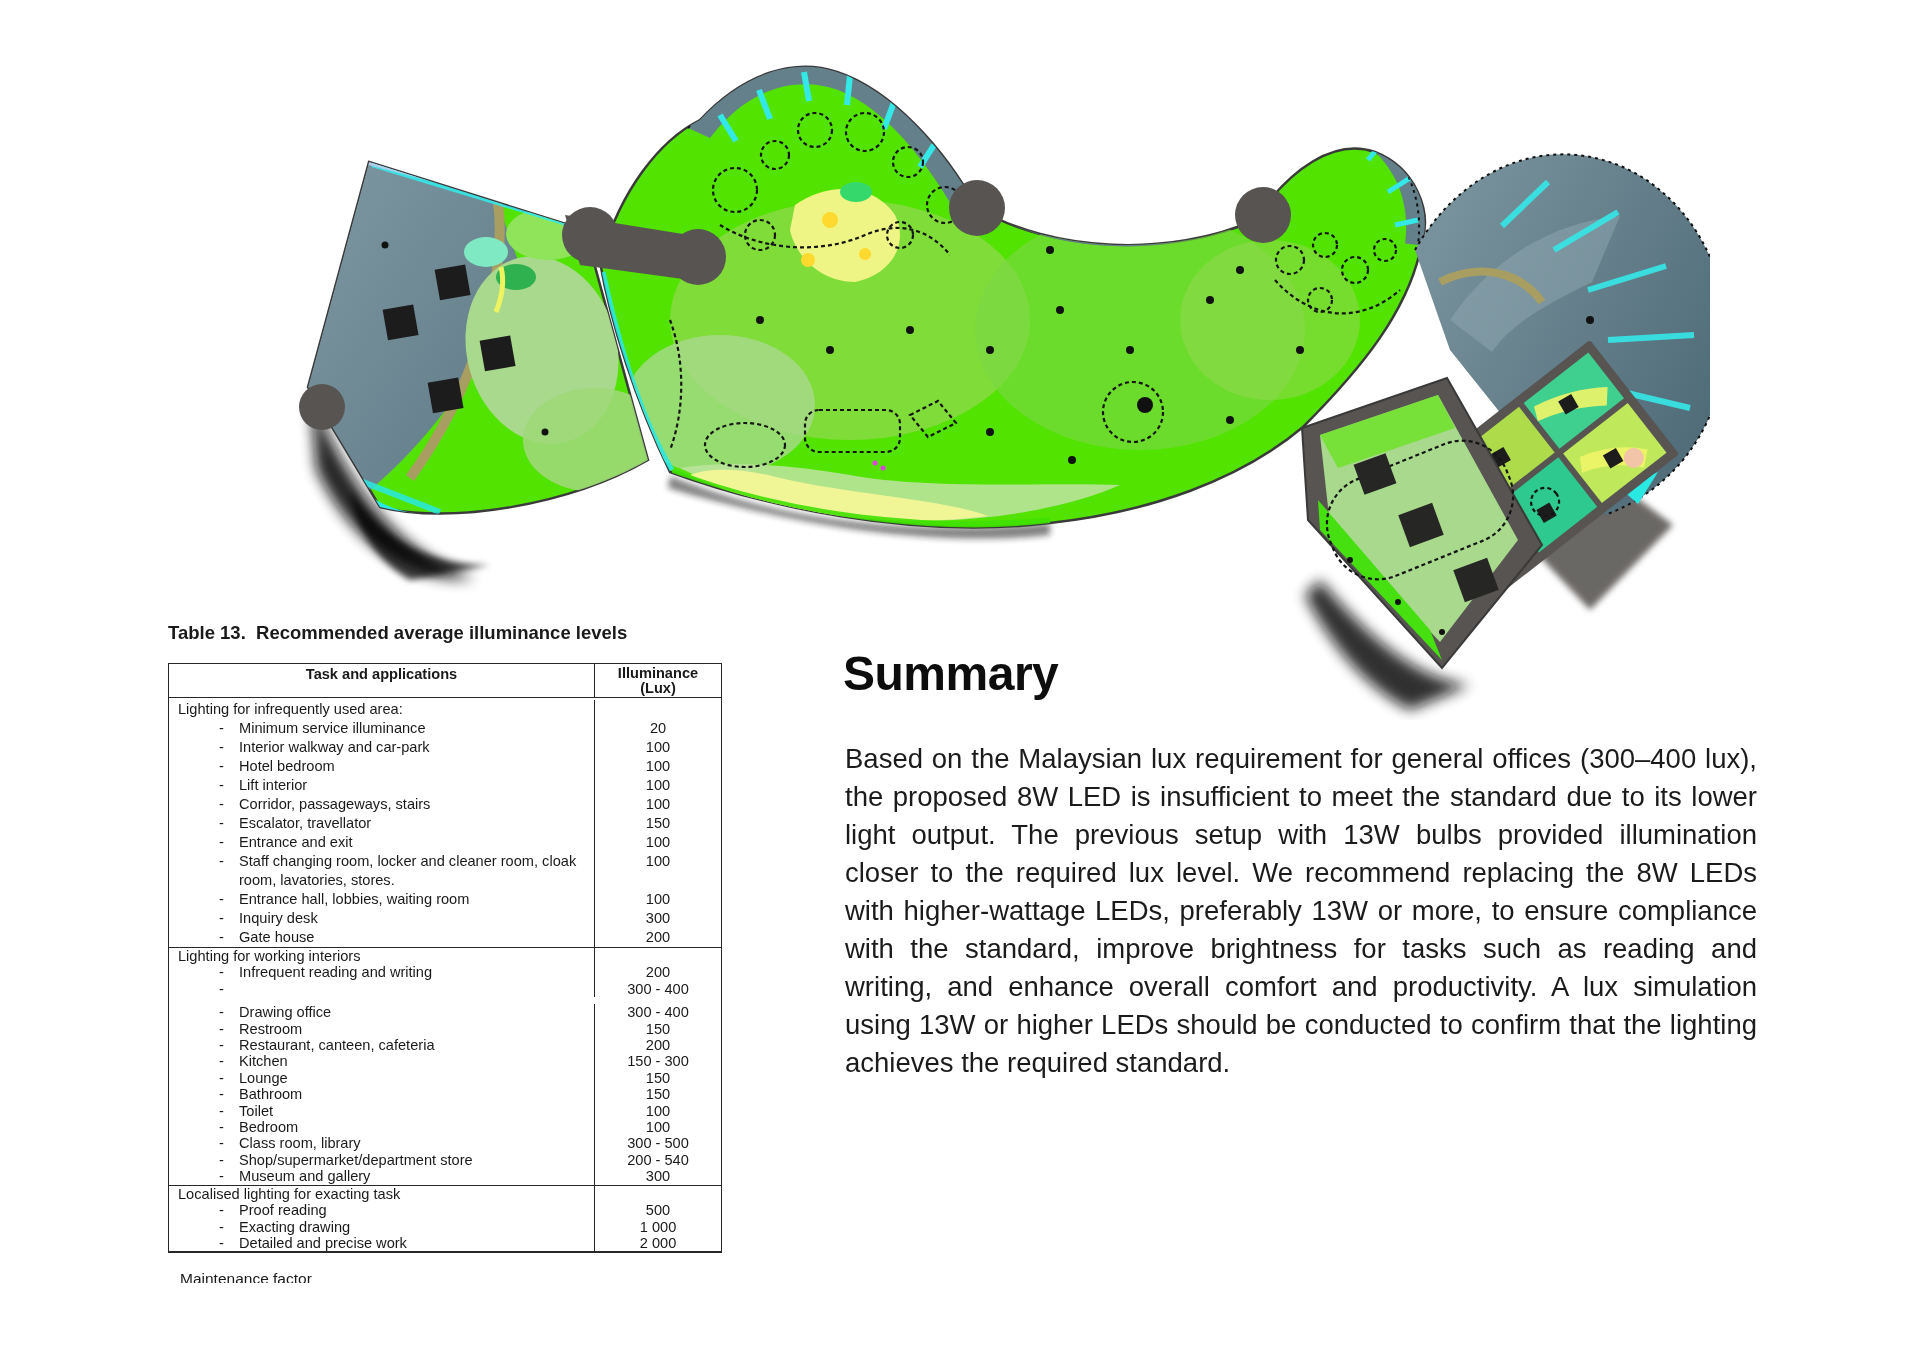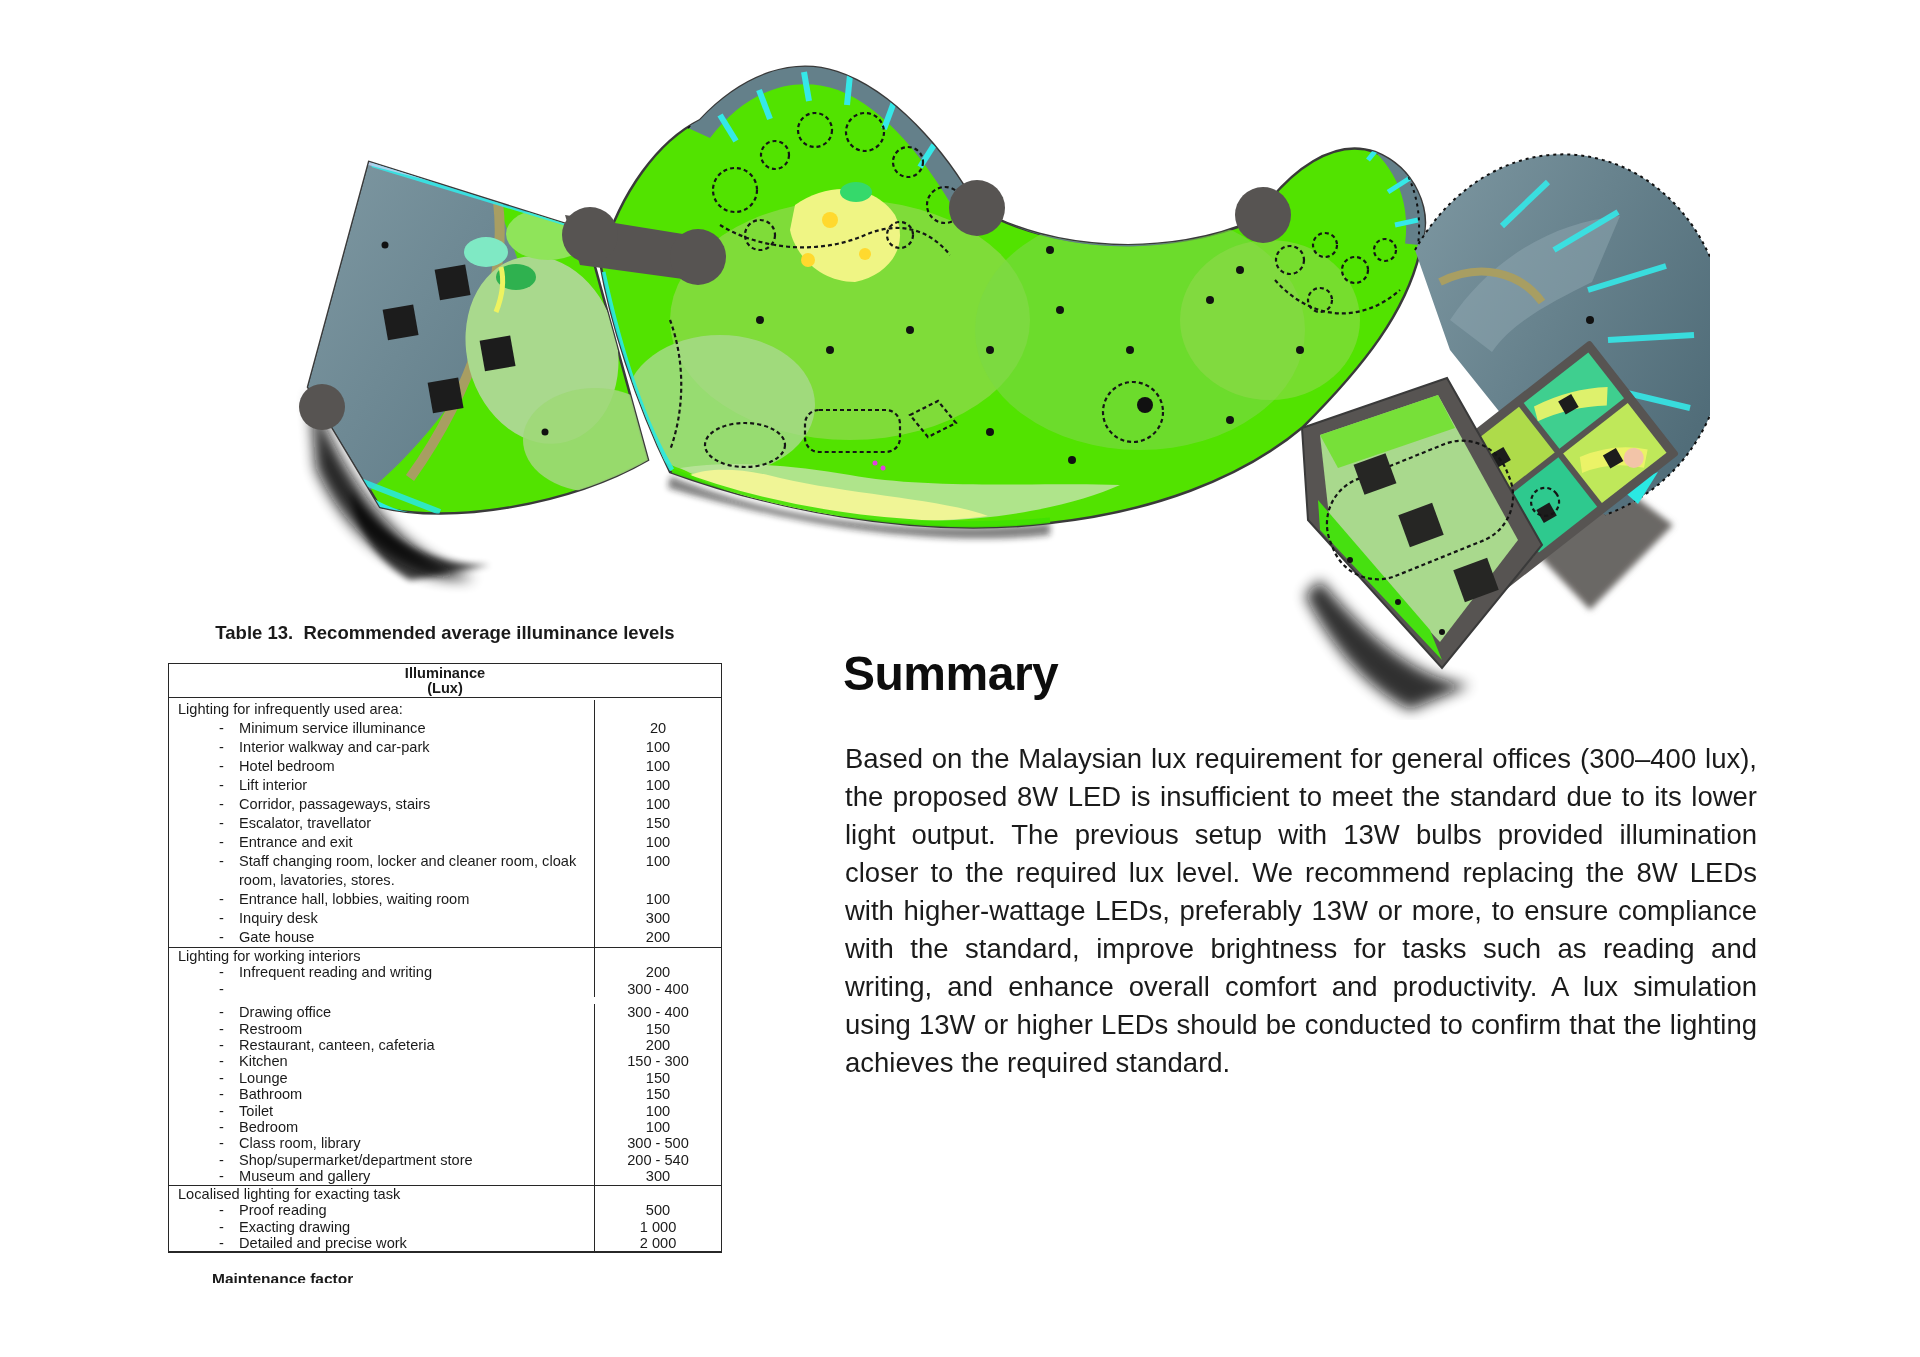--- a/index.html
+++ b/index.html
@@ -6,21 +6,21 @@
   .page{position:relative;width:1920px;height:1357px;background:#ffffff;overflow:hidden;
         font-family:"Liberation Sans",sans-serif;}
 
   
   .plan-wrap{position:absolute;left:290px;top:20px;width:1420px;height:700px;}
   .dash-line{fill:none;stroke:#151515;stroke-width:2.2;stroke-dasharray:4 3;}
   .dot-edge{fill:none;stroke:#101010;stroke-width:2;stroke-dasharray:3 4;}
 
   
   .scan{color:#1f1f1f;filter:blur(0.25px) contrast(1.05);}
-  .tbl-title{position:absolute;left:168px;top:622px;width:554px;text-align:center;
+  .tbl-title{position:absolute;left:168px;top:622px;width:554px;
              font-size:18.5px;font-weight:bold;white-space:pre-wrap;}
   .doc-table{position:absolute;left:168px;top:663px;width:554px;
              border:1.6px solid #2b2b2b;border-bottom-width:2.6px;box-sizing:border-box;
              font-size:14.6px;line-height:17px;}
   .thead{display:flex;border-bottom:1.6px solid #2b2b2b;font-weight:bold;}
   .thead .task{width:426px;border-right:1.6px solid #2b2b2b;box-sizing:border-box;
                text-align:center;padding:2px 0 1px 0;}
   .thead .lux{flex:1;text-align:center;padding:2px 0 1px 0;line-height:15px;}
   .trow{display:flex;align-items:stretch;}
   .cell{box-sizing:border-box;}
@@ -29,21 +29,21 @@
   .section-row{border-top:1.4px solid #2b2b2b;}
   .sections > .section-block:first-child > .section-row{border-top:none;}
   .item-row .cell.task{display:flex;padding-left:0;}
   .dash{width:20px;margin-left:50px;flex:none;}
   .ilabel{flex:1;padding-right:10px;}
   .sec1 .trow{line-height:19px;}
   .sec2 .trow, .sec3 .trow{line-height:16.4px;}
   .item-row.gap{margin-top:7px;}
   .sec1 > .section-row{padding-top:2px;}
   .footnote-clip{position:absolute;left:180px;top:1270px;height:13px;overflow:hidden;}
-  .footnote-clip span{font-weight:bold;font-size:15.5px;line-height:18px;margin-left:32px;}
+  .footnote-clip span{font-weight:normal;font-size:15.5px;line-height:18px;}
 
   
   .summary-head{position:absolute;left:843px;top:643px;font-size:48px;font-weight:700;
                 color:#0d0d0d;letter-spacing:-0.5px;line-height:62px;}
   .summary-par{position:absolute;left:845px;top:740px;width:912px;
                font-size:27.5px;line-height:38px;color:#1b1b1b;text-align:justify;}
 </style>
 </head>
 <body>
 
@@ -282,20 +282,21 @@
         <circle cx="32" cy="387" r="23"></circle>
       </g>
     </svg>
   </div>
 
   <div class="scan">
     <div class="tbl-title">Table 13.  Recommended average illuminance levels</div>
 
     <div class="doc-table">
       <div class="thead">
+        <div class="task">Task and applications</div>
         <div class="lux">
           <div>Illuminance</div>
           <div>(Lux)</div>
         </div>
       </div>
       <div class="sections" id="table-body">
           <div class="section-block sec1">
             <div class="trow section-row">
               <div class="cell task">Lighting for infrequently used area:</div>
               <div class="cell lux"></div>

